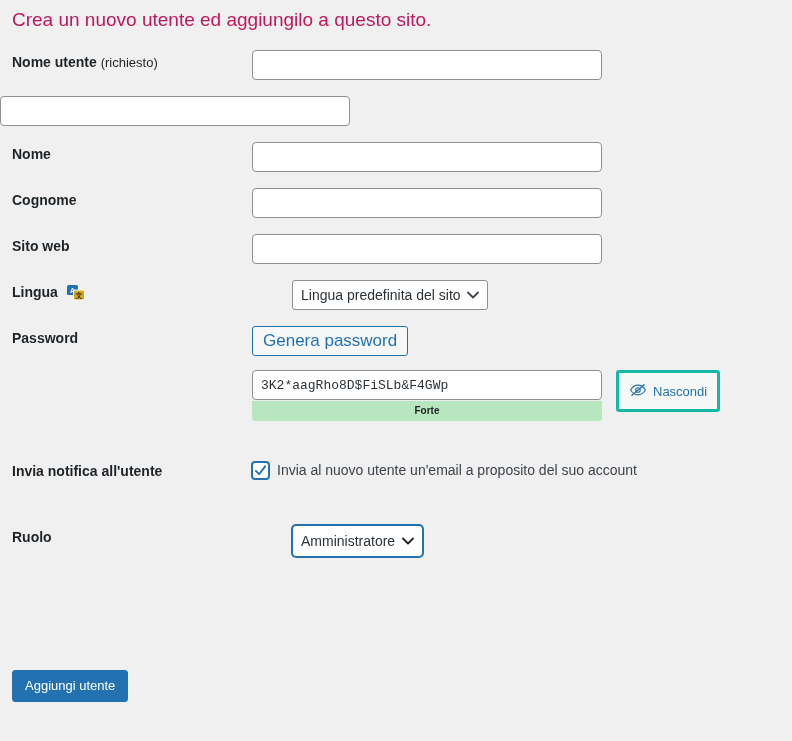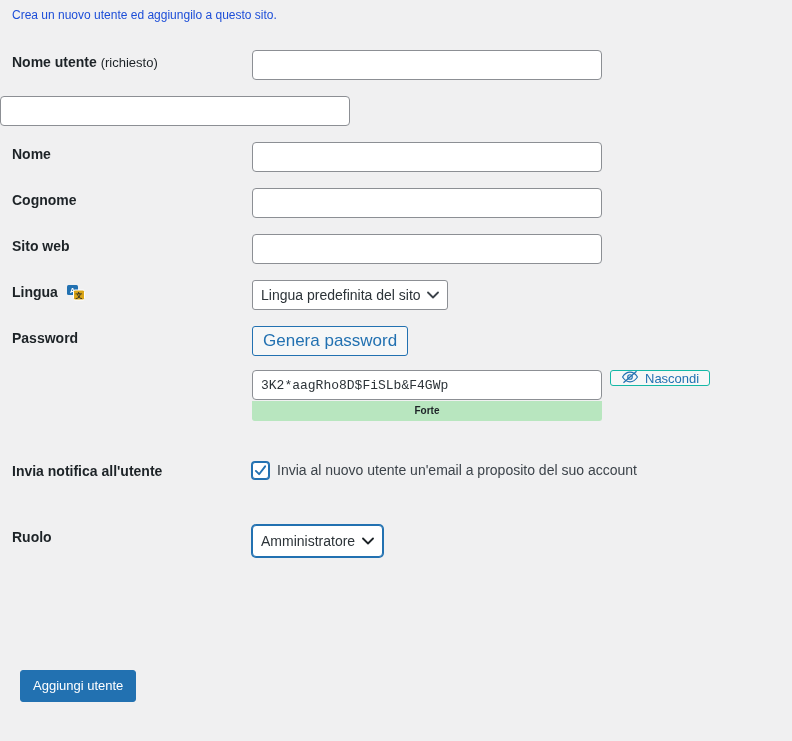--- a/index.html
+++ b/index.html
@@ -19,22 +19,22 @@
     position: relative;
     width: 792px;
     height: 741px;
     box-sizing: border-box;
     padding: 0;
   }
   .intro {
     position: absolute;
     top: 6px;
     left: 12px;
-    font-size: 12px;
-    color: #1d4ed8;
+    font-size: 19px;
+    color: #be185d;
     line-height: 1.5;
   }
   .form {
     position: absolute;
     top: 42px;
     left: 0;
     width: 792px;
   }
   .row {
     display: flex;
@@ -69,20 +69,21 @@
     padding: 0 8px;
     font-family: "Liberation Sans", sans-serif;
     font-size: 14px;
     color: #2c3338;
     box-shadow: 0 0 0 transparent;
     outline: none;
   }
   .select-wrap {
     position: relative;
     display: inline-block;
+    margin-left: 40px;
   }
   select.wp-select {
     -webkit-appearance: none;
     -moz-appearance: none;
     appearance: none;
     height: 30px;
     box-sizing: border-box;
     border: 1px solid #8c8f94;
     border-radius: 3px;
     background: #fff;
@@ -138,21 +139,21 @@
     font-size: 13px;
     line-height: 28px;
     height: 32px;
     padding: 0 12px;
     cursor: pointer;
     box-sizing: border-box;
   }
   .pw-row {
     display: flex;
     align-items: flex-start;
-    gap: 8px;
+    gap: 14px;
   }
   .pw-left {
     width: 350px;
   }
   input.pw {
     width: 350px;
     height: 30px;
     box-sizing: border-box;
     border: 1px solid #8c8f94;
     border-radius: 4px;
@@ -176,25 +177,25 @@
     color: #1d2327;
     padding: 4px 0;
     border-bottom-left-radius: 3px;
     border-bottom-right-radius: 3px;
   }
   .hide-btn {
     display: inline-flex;
     align-items: center;
     gap: 6px;
     background: #f6f7f7;
-    border: 1px solid #14b8a6;
+    border: 3px solid #14b8a6;
     border-radius: 3px;
     color: #2271b1;
     font-size: 13px;
-    height: 16px;
+    height: 42px;
     padding: 0 10px;
     cursor: pointer;
     box-sizing: border-box;
     font-family: "Liberation Sans", sans-serif;
   }
   .checkbox-line {
     display: flex;
     gap: 8px;
     padding-top: 3px;
   }
@@ -215,21 +216,20 @@
     top: 1px;
   }
   .cb-label {
     font-size: 14px;
     color: #3c434a;
   }
   .submit-area {
     position: absolute;
     left: 12px;
     top: 670px;
-    margin-left: 8px;
   }
   .spacer-sm { height: 0; }
 </style>
 </head>
 <body>
 
 <div class="page">
 
   <div class="intro">Crea un nuovo utente ed aggiungilo a questo sito.</div>
 

